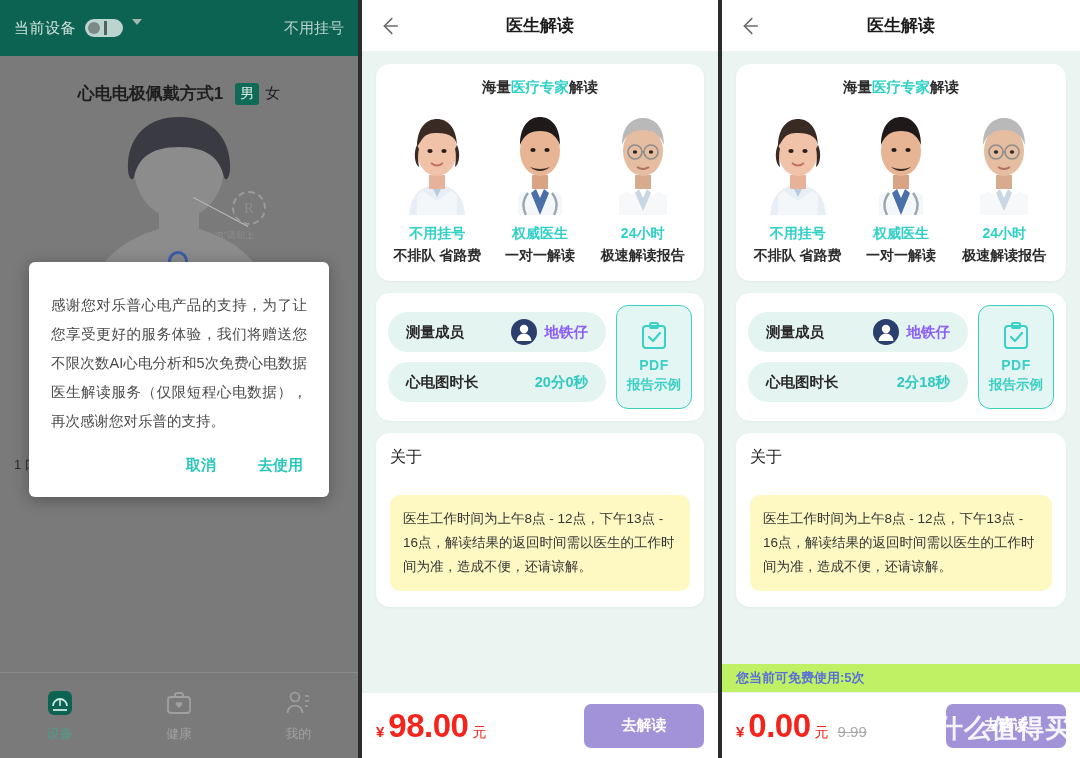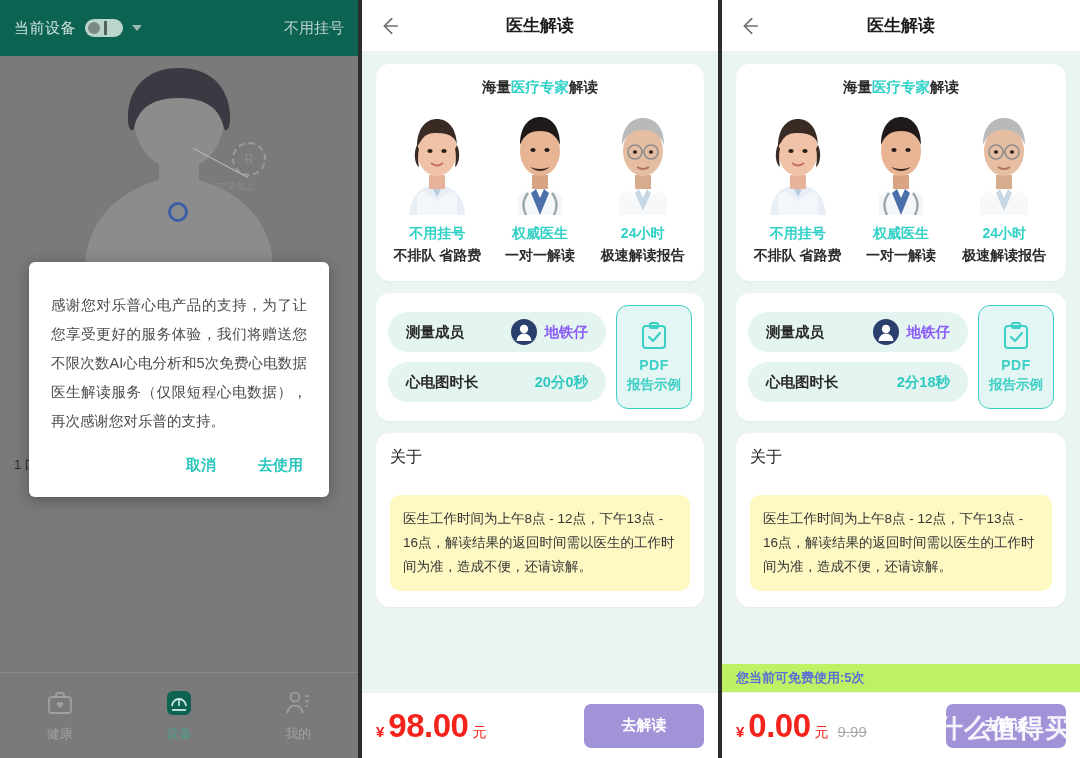--- a/index.html
+++ b/index.html
@@ -15,21 +15,21 @@
   .divider { width: 4px; height: 758px; background: #2c2c2c; flex: 0 0 4px; }
   .panel-2 { width: 356px; }
   .panel-3 { width: 358px; }
 
   
   .p1-wrap { position: absolute; inset: 0; background: #f2f2f2; }
   .p1-header {
     height: 56px; background: #0d6351; display: flex; align-items: center;
     padding: 0 14px; justify-content: space-between;
   }
-  .p1-header-left { display: flex; align-items: center; gap: 9px; }
+  .p1-header-left { display: flex; align-items: flex-start; gap: 9px; }
   .p1-dev-label { color: #cfe2dd; font-size: 15px; letter-spacing: .5px; }
   .dev-pill {
     width: 38px; height: 18px; border-radius: 9px; background: #bcd4ce;
     position: relative; display: inline-block;
   }
   .dev-pill::before {
     content: ""; position: absolute; left: 3px; top: 3px;
     width: 12px; height: 12px; border-radius: 50%; background: #7b8a86;
   }
   .dev-pill::after {
@@ -195,20 +195,27 @@
       <div class="p1-header">
         <div class="p1-header-left">
           <span class="p1-dev-label">当前设备</span>
           <span class="dev-pill"></span>
           <span class="caret-down"></span>
         </div>
         <span class="p1-settings">不用挂号</span>
       </div>
 
       <div class="p1-body">
+        <div class="p1-title-row">
+          <span class="p1-title">心电电极佩戴方式1</span>
+          <span class="gender-toggle">
+            <span class="g-sel">男</span>
+            <span class="g-un">女</span>
+          </span>
+        </div>
 
         <div class="torso-stage">
           <svg class="torso" width="230" height="300" viewBox="0 0 230 300">
             <path d="M115 8 C 86 8 70 30 70 56 C 70 78 82 96 95 102 L 95 118 C 60 128 30 150 22 192 L 18 300 L 212 300 L 208 192 C 200 150 170 128 135 118 L 135 102 C 148 96 160 78 160 56 C 160 30 144 8 115 8 Z" fill="#8c8c8c"></path>
             <path d="M115 6 C 84 6 66 24 64 52 C 63 66 68 72 70 66 C 74 48 86 36 115 36 C 144 36 156 48 160 66 C 162 72 167 66 166 52 C 164 24 146 6 115 6 Z" fill="#3a3a42"></path>
           </svg>
           <div class="lead-line"></div>
           <div class="marker-r">R</div>
           <div class="marker-r-label">"R"请朝上</div>
           <div class="electrode"></div>
@@ -221,36 +228,36 @@
       <div class="scrim"></div>
       <div class="dialog">
         <div class="dialog-text">感谢您对乐普心电产品的支持，为了让您享受更好的服务体验，我们将赠送您不限次数AI心电分析和5次免费心电数据医生解读服务（仅限短程心电数据），再次感谢您对乐普的支持。</div>
         <div class="dialog-actions">
           <span class="dialog-btn">取消</span>
           <span class="dialog-btn">去使用</span>
         </div>
       </div>
 
       <div class="p1-tabbar">
-        <div class="tab">
-          <svg class="tab-icon" viewBox="0 0 28 28">
-            <rect x="3" y="8" width="22" height="16" rx="3" fill="none" stroke="#a0a0a0" stroke-width="1.8"></rect>
-            <path d="M10 8 V6 a2 2 0 0 1 2-2 h4 a2 2 0 0 1 2 2 v2" fill="none" stroke="#a0a0a0" stroke-width="1.8"></path>
-            <path d="M14 19 l-3-3 a1.8 1.8 0 1 1 3-2.2 a1.8 1.8 0 1 1 3 2.2 Z" fill="#a0a0a0"></path>
-          </svg>
-          <span class="tab-label">健康</span>
-        </div>
         <div class="tab tab-active">
           <svg class="tab-icon" viewBox="0 0 28 28">
             <rect x="2" y="2" width="24" height="24" rx="6" fill="#0d6351"></rect>
             <path d="M7 17 a7 7 0 0 1 14 0" fill="none" stroke="#cfe8e1" stroke-width="1.8"></path>
             <path d="M14 10 v7" stroke="#cfe8e1" stroke-width="1.6"></path>
             <path d="M7 21 h14" stroke="#cfe8e1" stroke-width="1.8"></path>
           </svg>
           <span class="tab-label">设备</span>
+        </div>
+        <div class="tab">
+          <svg class="tab-icon" viewBox="0 0 28 28">
+            <rect x="3" y="8" width="22" height="16" rx="3" fill="none" stroke="#a0a0a0" stroke-width="1.8"></rect>
+            <path d="M10 8 V6 a2 2 0 0 1 2-2 h4 a2 2 0 0 1 2 2 v2" fill="none" stroke="#a0a0a0" stroke-width="1.8"></path>
+            <path d="M14 19 l-3-3 a1.8 1.8 0 1 1 3-2.2 a1.8 1.8 0 1 1 3 2.2 Z" fill="#a0a0a0"></path>
+          </svg>
+          <span class="tab-label">健康</span>
         </div>
         <div class="tab">
           <svg class="tab-icon" viewBox="0 0 28 28">
             <circle cx="11" cy="8" r="4.5" fill="none" stroke="#a0a0a0" stroke-width="1.7"></circle>
             <path d="M3.5 24 a7.5 7.5 0 0 1 15 0" fill="none" stroke="#a0a0a0" stroke-width="1.7"></path>
             <path d="M21 7 h4 M21 12 h4 M21 17 h3" stroke="#a0a0a0" stroke-width="1.7"></path>
           </svg>
           <span class="tab-label">我的</span>
         </div>
       </div>

